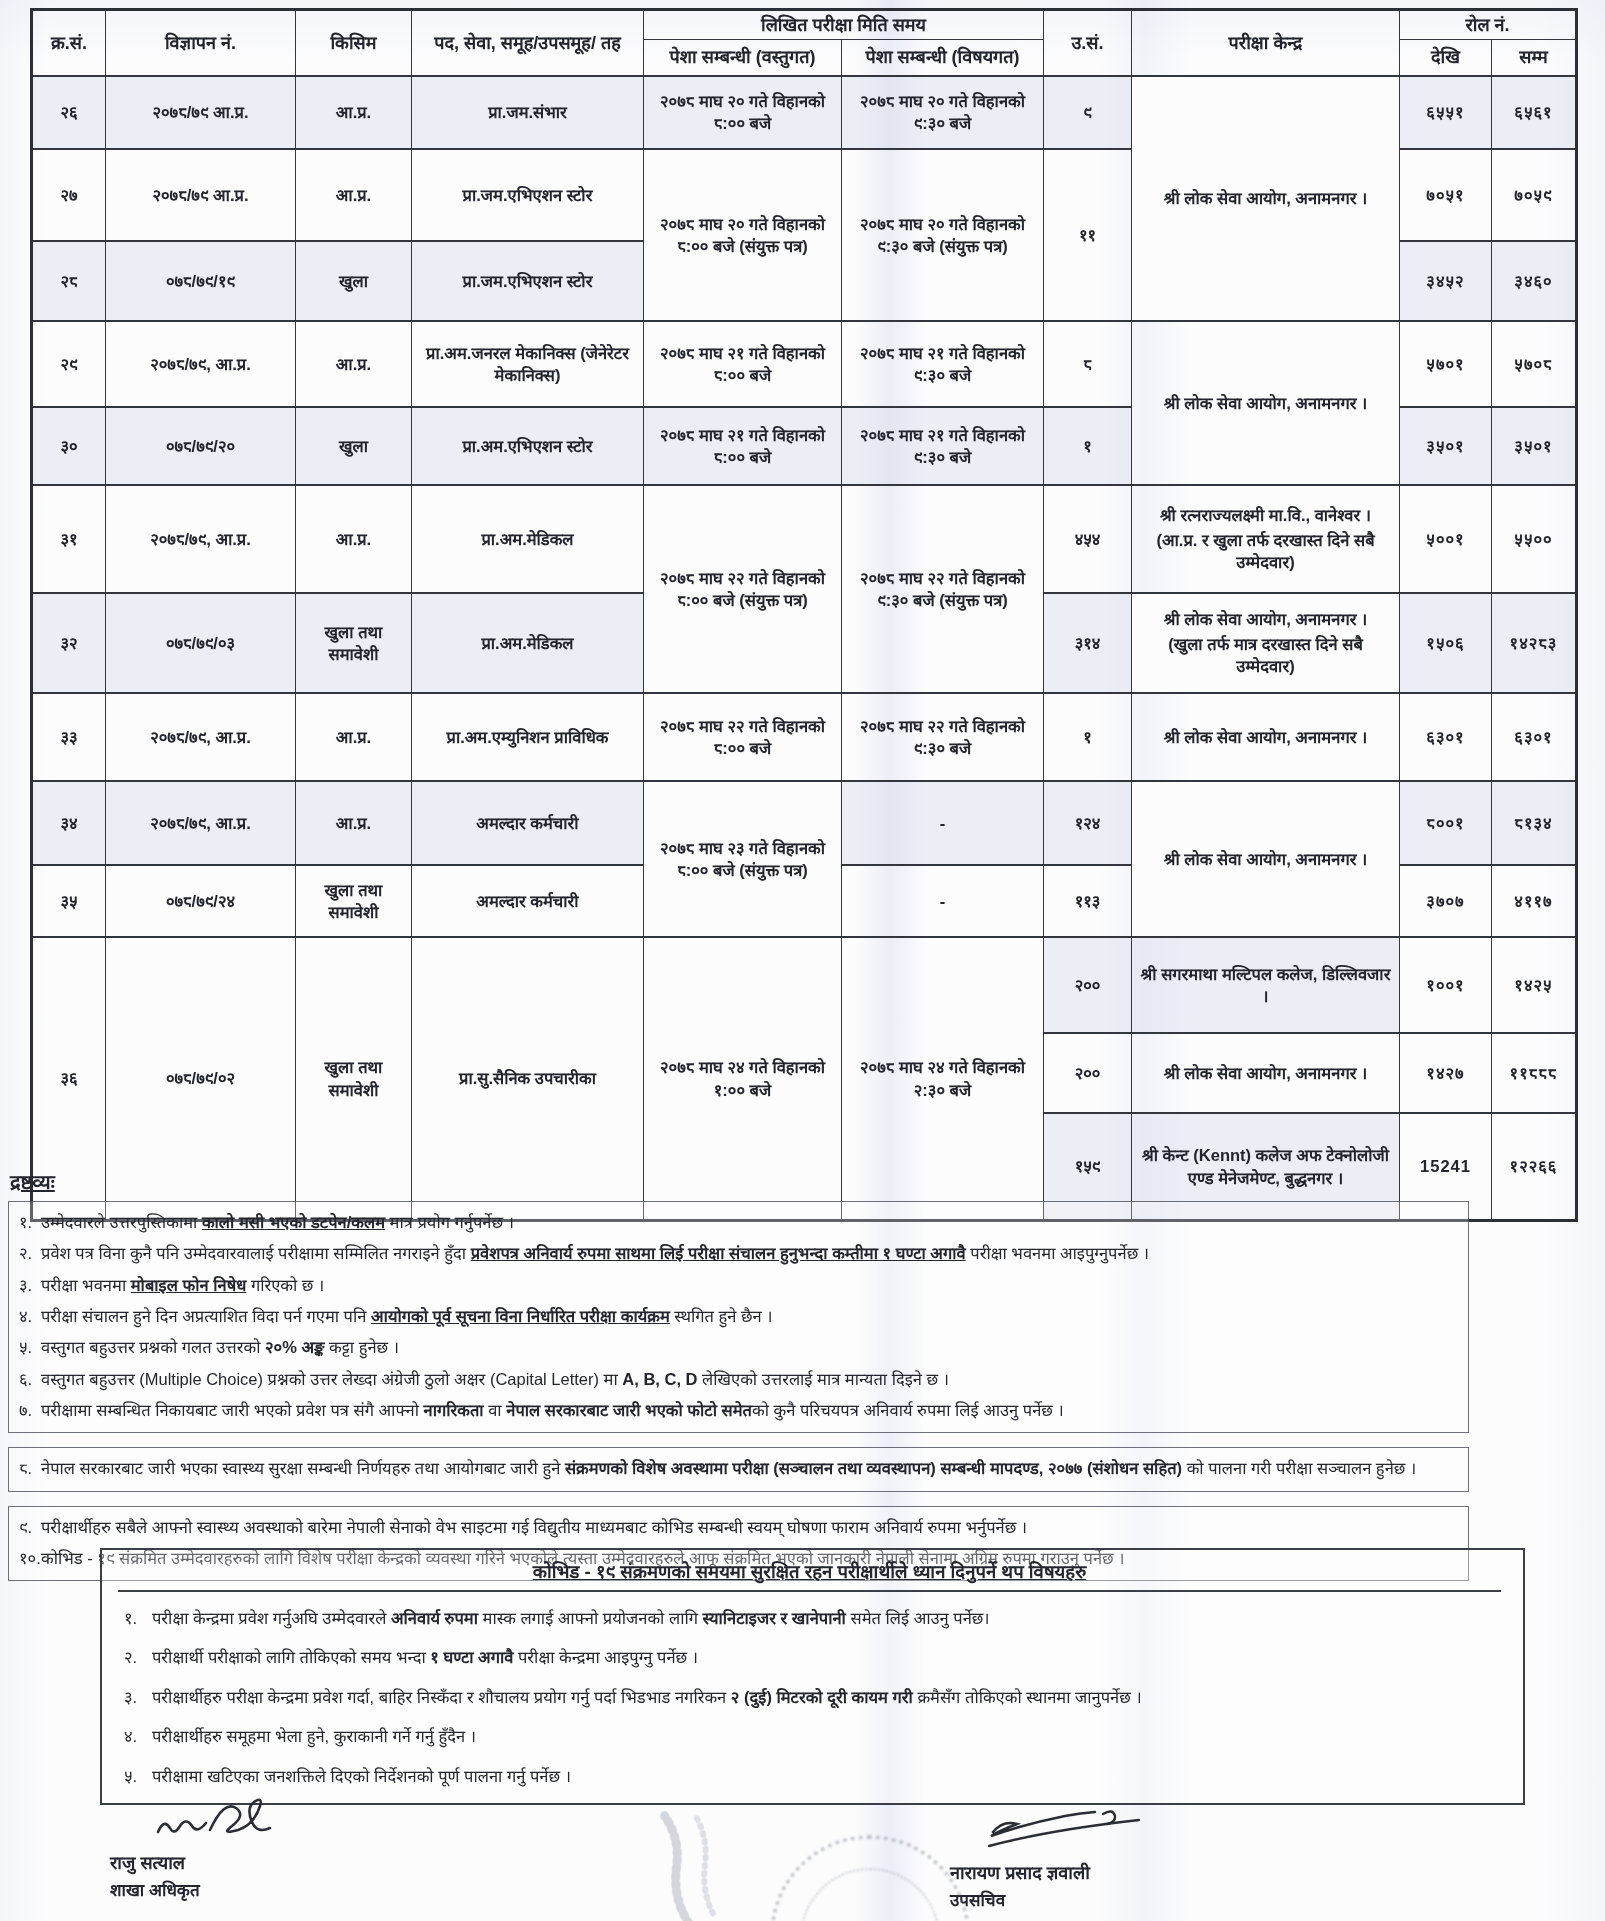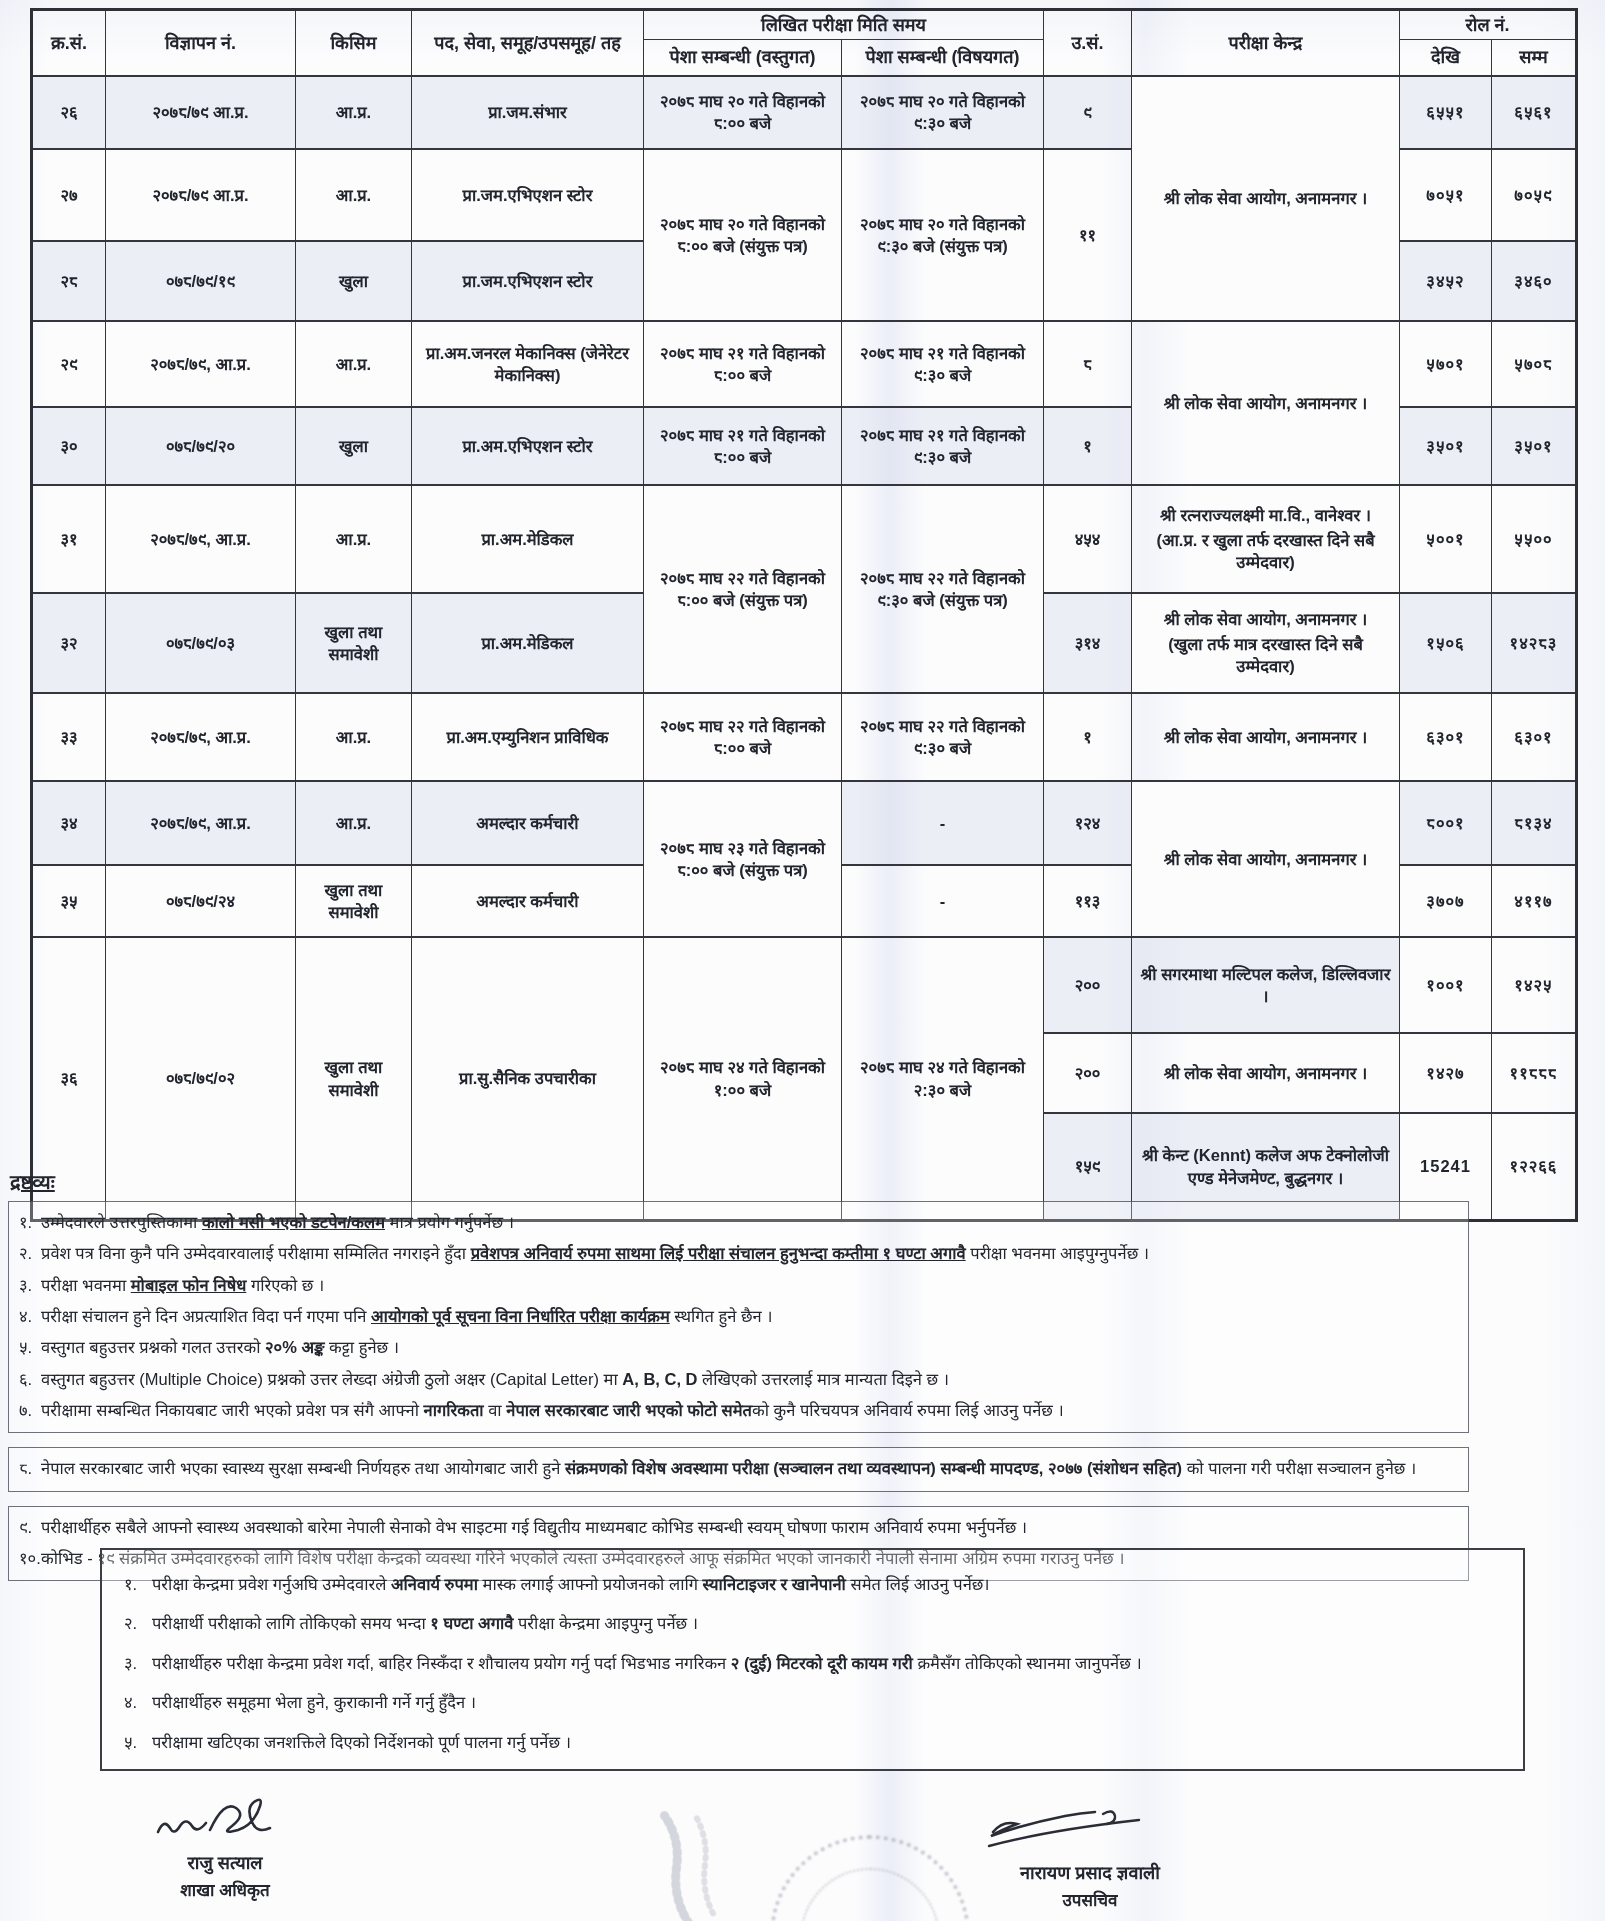--- a/index.html
+++ b/index.html
@@ -39,21 +39,21 @@
   .note-num { flex:0 0 26px; text-align:left; padding-left:4px; }
   .note-text { flex:1; }
   .b { font-weight:700; }
   .bu { font-weight:700; text-decoration:underline; }
 
   .covid-box { position:absolute; left:100px; top:1548px; width:1425px; border:2px solid #3c3e46; padding:8px 22px 14px 16px; background:rgba(255,255,255,.3); }
   .covid-title { text-align:center; font-size:18.5px; font-weight:700; text-decoration:underline; padding-bottom:7px; border-bottom:2px solid #3c3e46; margin-bottom:10px; }
   .covid-item { display:flex; font-size:16.5px; line-height:1.6; margin-top:13px; }
   .covid-num { flex:0 0 34px; padding-left:6px; }
 
-  .sig { position:absolute; text-align:center; }
+  .sig { position:absolute; }
   .sig-left { left:110px; top:1790px; width:230px; }
   .sig-right { left:950px; top:1806px; width:280px; }
   .sig-name { font-size:18px; font-weight:600; margin-top:2px; }
   .sig-title { font-size:17px; font-weight:600; margin-top:4px; }
   .sig svg { display:block; margin:0 auto; }
 
   .stamp { position:absolute; pointer-events:none; }
   .stamp-circle { left:770px; top:1835px; width:200px; height:200px; border:4px dotted rgba(95,105,120,.40); border-radius:50%; filter:blur(1.2px); }
   .stamp-inner { left:800px; top:1868px; width:140px; height:140px; border:2px dotted rgba(95,105,120,.35); border-radius:50%; filter:blur(1.2px); }
   .stamp-smudge { left:600px; top:1790px; opacity:.45; filter:blur(.7px); transform:rotate(-18deg); }
@@ -284,20 +284,21 @@
           <span class="note-text"><span>परीक्षार्थीहरु सबैले आफ्नो स्वास्थ्य अवस्थाको बारेमा नेपाली सेनाको वेभ साइटमा गई विद्युतीय माध्यमबाट कोभिड सम्बन्धी स्वयम् घोषणा फाराम अनिवार्य रुपमा भर्नुपर्नेछ ।</span></span>
         </div>
       <div class="note-item">
           <span class="note-num">१०.</span>
           <span class="note-text"><span>कोभिड - १९ संक्रमित उम्मेदवारहरुको लागि विशेष परीक्षा केन्द्रको व्यवस्था गरिने भएकोले त्यस्ता उम्मेदवारहरुले आफू संक्रमित भएको जानकारी नेपाली सेनामा अग्रिम रुपमा गराउनु पर्नेछ ।</span></span>
         </div>
     </div>
   </div>
 
   <div class="covid-box">
+    <div class="covid-title">कोभिड - १९ संक्रमणको समयमा सुरक्षित रहन परीक्षार्थीले ध्यान दिनुपर्ने थप विषयहरु</div>
     <div class="covid-item">
         <span class="covid-num">१.</span>
         <span class="note-text"><span>परीक्षा केन्द्रमा प्रवेश गर्नुअघि उम्मेदवारले </span><span class="b">अनिवार्य रुपमा</span><span> मास्क लगाई आफ्नो प्रयोजनको लागि </span><span class="b">स्यानिटाइजर र खानेपानी</span><span> समेत लिई आउनु पर्नेछ।</span></span>
       </div>
     <div class="covid-item">
         <span class="covid-num">२.</span>
         <span class="note-text"><span>परीक्षार्थी परीक्षाको लागि तोकिएको समय भन्दा </span><span class="b">१ घण्टा अगावै</span><span> परीक्षा केन्द्रमा आइपुग्नु पर्नेछ ।</span></span>
       </div>
     <div class="covid-item">
         <span class="covid-num">३.</span>

